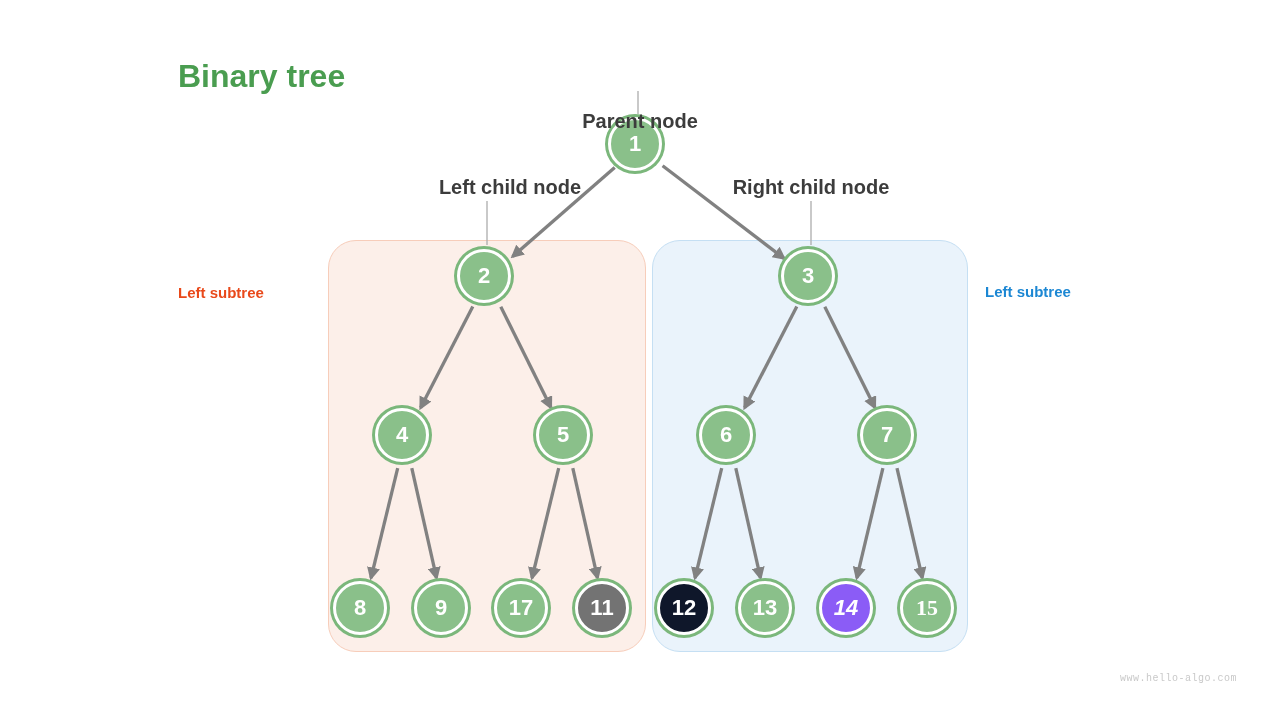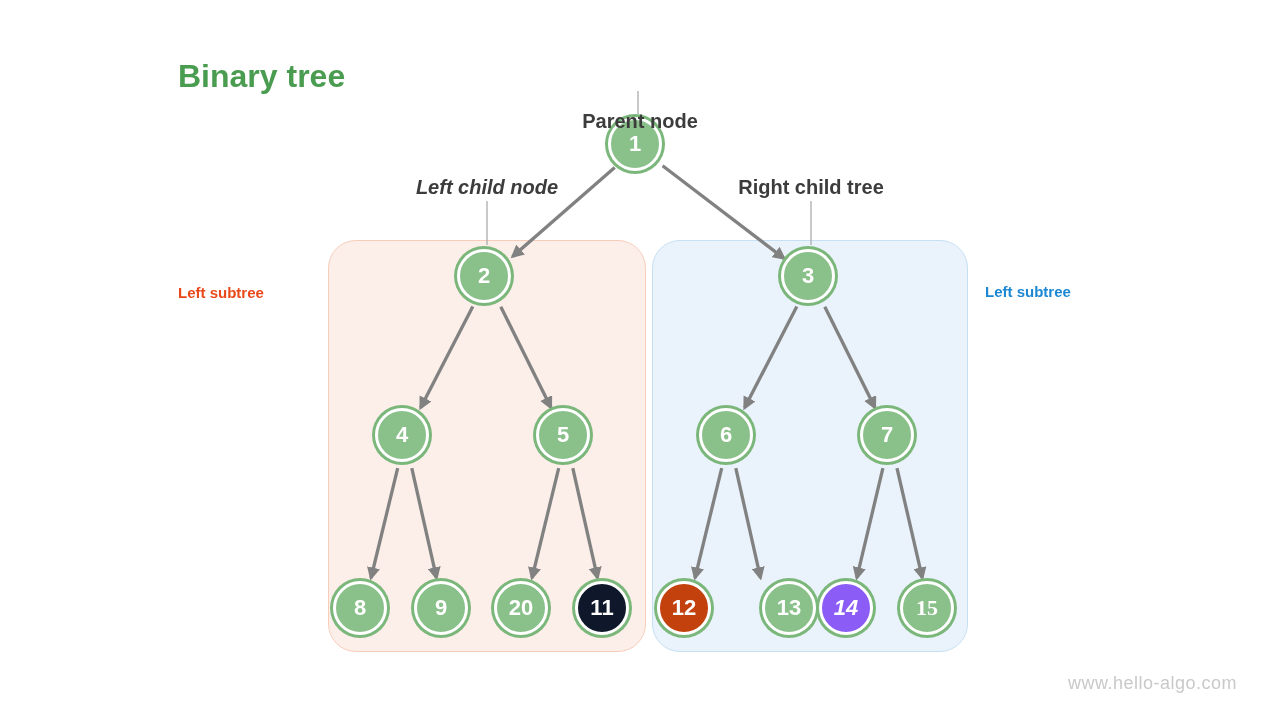--- a/index.html
+++ b/index.html
@@ -44,22 +44,22 @@
     font-weight: bold;
     color: #3c3c3c;
     white-space: nowrap;
   }
   .label.centered { transform: translateX(-50%); }
   .diagram-title { font-size: 32px; }
   .node-annotation { font-size: 20px; }
   .subtree-label { font-size: 15px; margin-top: 16px; }
   .watermark {
     position: absolute;
-    font-family: Liberation Sans, sans-serif;
-    font-size: 18px;
+    font-family: Liberation Mono, monospace;
+    font-size: 10px;
     font-weight: normal;
     color: #c9c9c9;
     letter-spacing: 0.5px;
   }
   svg { display: block; }
 </style>
 </head>
 <body>
 
 <div class="stage">
@@ -97,34 +97,34 @@
   <div class="layer">
       <div class="tree-node" style="left: 608px; top: 117px; background: rgb(138, 192, 138); box-shadow: rgb(123, 183, 123) 0px 0px 0px 3px; color: rgb(255, 255, 255);">1</div>
       <div class="tree-node" style="left: 457px; top: 249px; background: rgb(138, 192, 138); box-shadow: rgb(123, 183, 123) 0px 0px 0px 3px; color: rgb(255, 255, 255);">2</div>
       <div class="tree-node" style="left: 781px; top: 249px; background: rgb(138, 192, 138); box-shadow: rgb(123, 183, 123) 0px 0px 0px 3px; color: rgb(255, 255, 255);">3</div>
       <div class="tree-node" style="left: 375px; top: 408px; background: rgb(138, 192, 138); box-shadow: rgb(123, 183, 123) 0px 0px 0px 3px; color: rgb(255, 255, 255);">4</div>
       <div class="tree-node" style="left: 536px; top: 408px; background: rgb(138, 192, 138); box-shadow: rgb(123, 183, 123) 0px 0px 0px 3px; color: rgb(255, 255, 255);">5</div>
       <div class="tree-node" style="left: 699px; top: 408px; background: rgb(138, 192, 138); box-shadow: rgb(123, 183, 123) 0px 0px 0px 3px; color: rgb(255, 255, 255);">6</div>
       <div class="tree-node" style="left: 860px; top: 408px; background: rgb(138, 192, 138); box-shadow: rgb(123, 183, 123) 0px 0px 0px 3px; color: rgb(255, 255, 255);">7</div>
       <div class="tree-node" style="left: 333px; top: 581px; background: rgb(138, 192, 138); box-shadow: rgb(123, 183, 123) 0px 0px 0px 3px; color: rgb(255, 255, 255);">8</div>
       <div class="tree-node" style="left: 414px; top: 581px; background: rgb(138, 192, 138); box-shadow: rgb(123, 183, 123) 0px 0px 0px 3px; color: rgb(255, 255, 255);">9</div>
-      <div class="tree-node" style="left: 494px; top: 581px; background: rgb(138, 192, 138); box-shadow: rgb(123, 183, 123) 0px 0px 0px 3px; color: rgb(255, 255, 255);">20</div>
-      <div class="tree-node" style="left: 575px; top: 581px; background: #0f172a; box-shadow: rgb(123, 183, 123) 0px 0px 0px 3px; color: rgb(255, 255, 255);">11</div>
-      <div class="tree-node" style="left: 657px; top: 581px; background: #c2410c; box-shadow: rgb(123, 183, 123) 0px 0px 0px 3px; color: rgb(255, 255, 255);">12</div>
-      <div class="tree-node" style="left: 738px; top: 581px; background: rgb(138, 192, 138); box-shadow: rgb(123, 183, 123) 0px 0px 0px 3px; color: rgb(255, 255, 255); margin-left: 24px;">13</div>
+      <div class="tree-node" style="left: 494px; top: 581px; background: rgb(138, 192, 138); box-shadow: rgb(123, 183, 123) 0px 0px 0px 3px; color: rgb(255, 255, 255);">17</div>
+      <div class="tree-node" style="left: 575px; top: 581px; background: #737373; box-shadow: rgb(123, 183, 123) 0px 0px 0px 3px; color: rgb(255, 255, 255);">11</div>
+      <div class="tree-node" style="left: 657px; top: 581px; background: #0f172a; box-shadow: rgb(123, 183, 123) 0px 0px 0px 3px; color: rgb(255, 255, 255);">12</div>
+      <div class="tree-node" style="left: 738px; top: 581px; background: rgb(138, 192, 138); box-shadow: rgb(123, 183, 123) 0px 0px 0px 3px; color: rgb(255, 255, 255);">13</div>
       <div class="tree-node" style="left: 819px; top: 581px; background: #8b5cf6; box-shadow: rgb(123, 183, 123) 0px 0px 0px 3px; color: rgb(255, 255, 255); font-style: italic;">14</div>
       <div class="tree-node" style="left: 900px; top: 581px; background: rgb(138, 192, 138); box-shadow: rgb(123, 183, 123) 0px 0px 0px 3px; color: rgb(255, 255, 255); font-family: Liberation Serif, serif;">15</div>
     </div>
 
   <div class="label diagram-title" style="left: 178px; top: 58px; color: rgb(74, 157, 80);">Binary tree</div>
 
   <div class="label node-annotation centered" style="left:640px; top:62px;margin-top:48px;">Parent node</div>
 
-  <div class="label node-annotation centered" style="left:487px; top:176px;font-style:italic;">Left child node</div>
+  <div class="label node-annotation centered" style="left:510px; top:176px;">Left child node</div>
 
-  <div class="label node-annotation centered" style="left:811px; top:176px;">Right child tree</div>
+  <div class="label node-annotation centered" style="left:811px; top:176px;">Right child node</div>
 
   <div class="label subtree-label" style="left: 178px; top: 268px; color: rgb(233, 73, 26);">Left subtree</div>
 
   <div class="label subtree-label" style="left: 985px; top: 267px; color: rgb(28, 135, 211);">Left subtree</div>
 
   <div class="watermark" style="right:43px; top:673px;">www.hello-algo.com</div>
 </div>
 
 </body></html>

